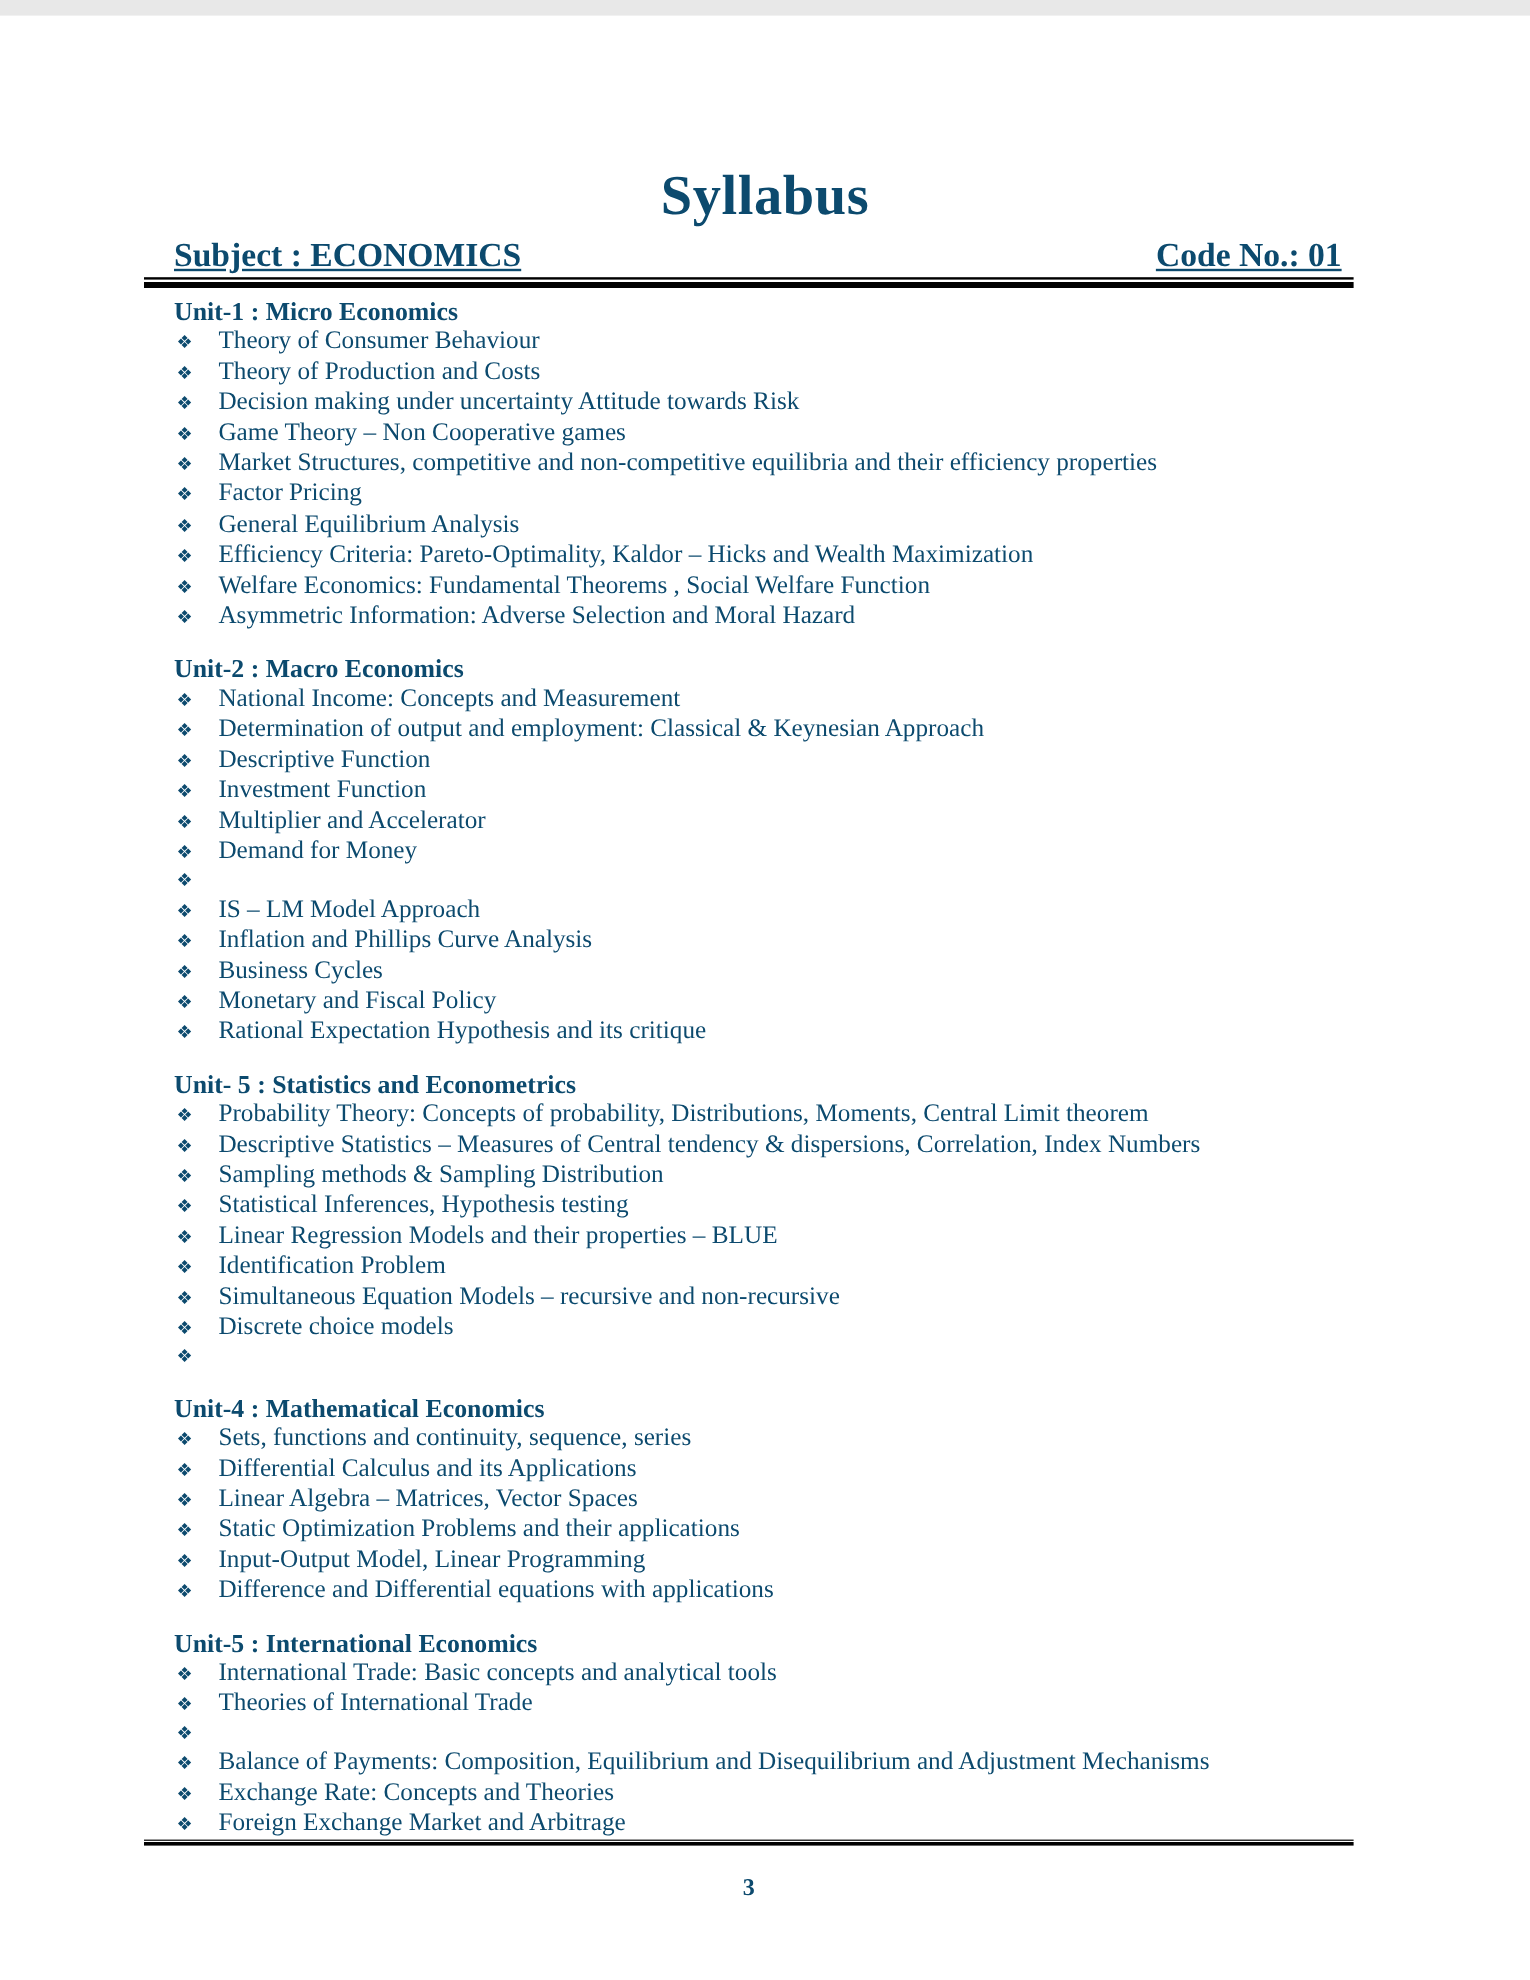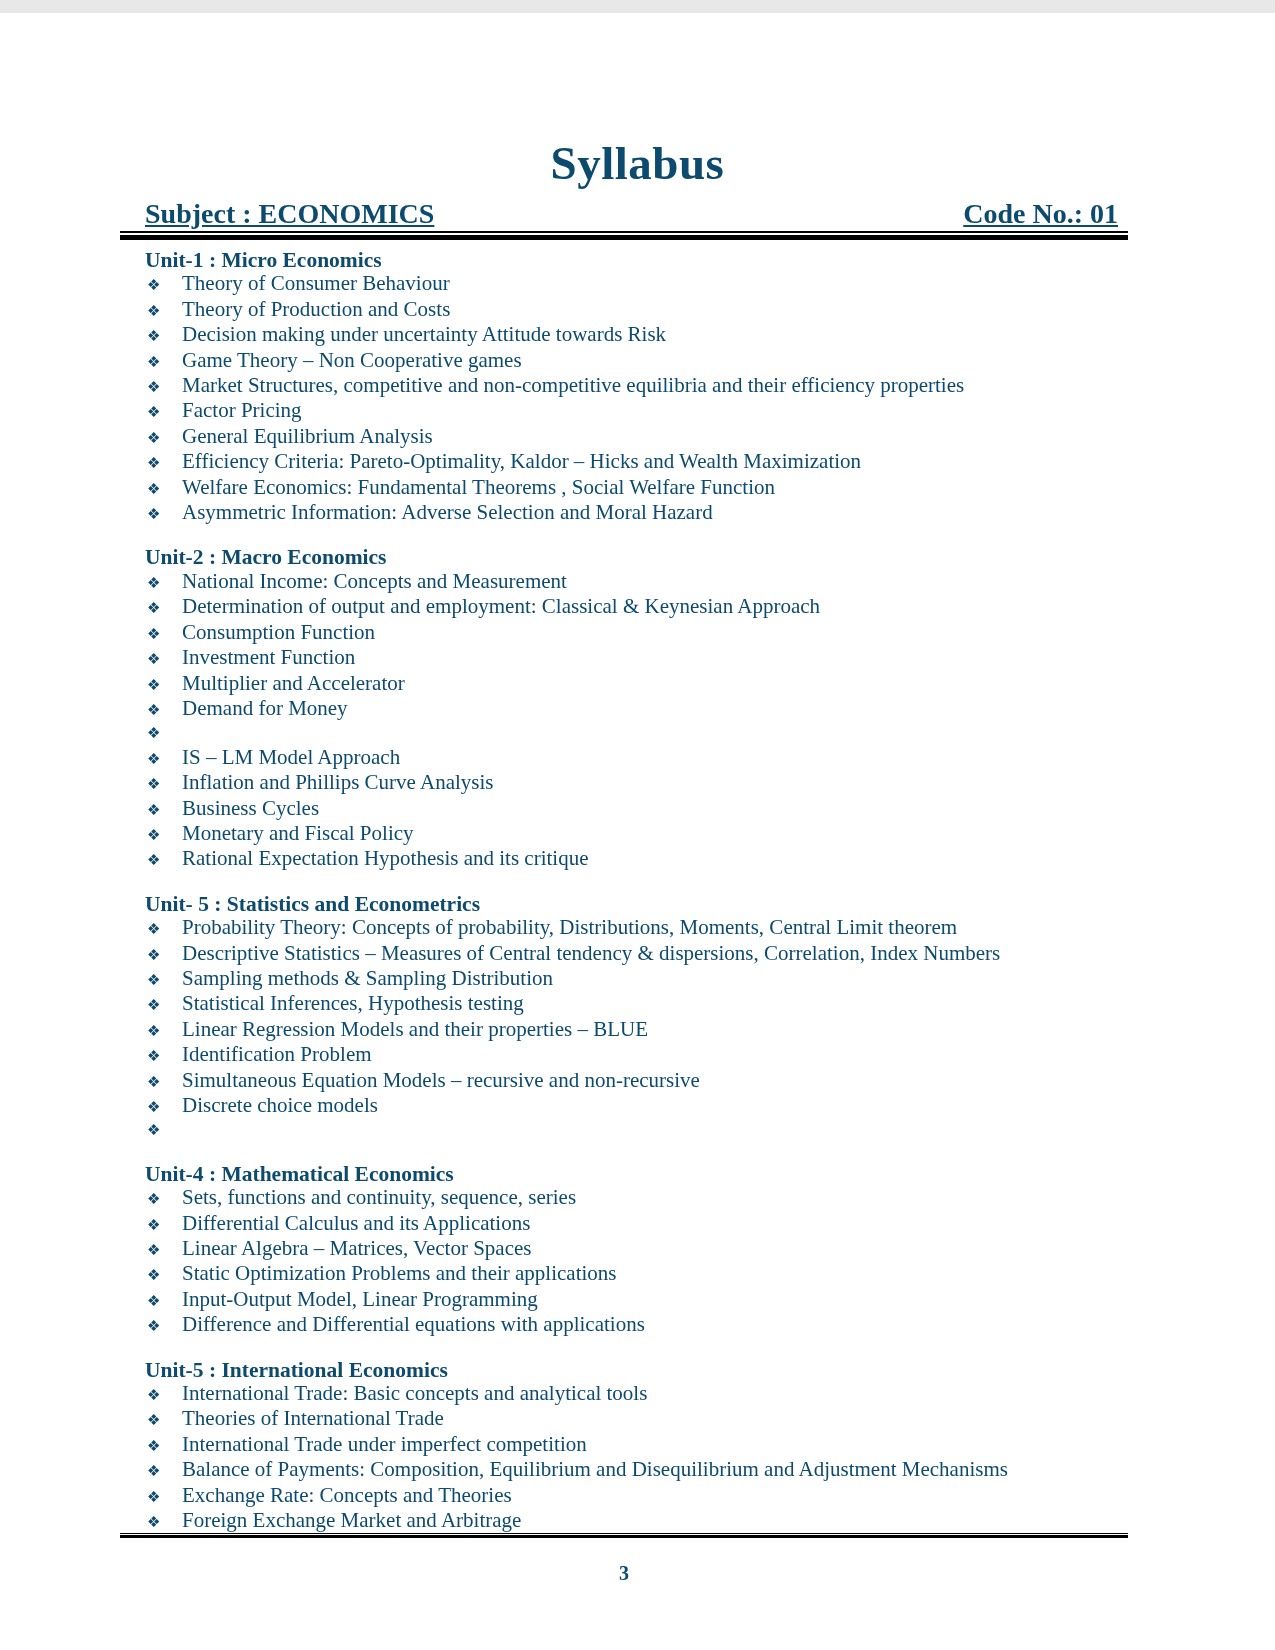--- a/index.html
+++ b/index.html
@@ -185,21 +185,21 @@
           <li>
             <span class="bullet">❖</span>
             <span class="topic-text">National Income: Concepts and Measurement</span>
           </li>
           <li>
             <span class="bullet">❖</span>
             <span class="topic-text">Determination of output and employment: Classical &amp; Keynesian Approach</span>
           </li>
           <li>
             <span class="bullet">❖</span>
-            <span class="topic-text">Consumption Function</span>
+            <span class="topic-text">Descriptive Function</span>
           </li>
           <li>
             <span class="bullet">❖</span>
             <span class="topic-text">Investment Function</span>
           </li>
           <li>
             <span class="bullet">❖</span>
             <span class="topic-text">Multiplier and Accelerator</span>
           </li>
           <li>
@@ -306,21 +306,20 @@
           <li>
             <span class="bullet">❖</span>
             <span class="topic-text">International Trade: Basic concepts and analytical tools</span>
           </li>
           <li>
             <span class="bullet">❖</span>
             <span class="topic-text">Theories of International Trade</span>
           </li>
           <li>
             <span class="bullet">❖</span>
-            <span class="topic-text">International Trade under imperfect competition</span>
           </li>
           <li>
             <span class="bullet">❖</span>
             <span class="topic-text">Balance of Payments: Composition, Equilibrium and Disequilibrium and Adjustment Mechanisms</span>
           </li>
           <li>
             <span class="bullet">❖</span>
             <span class="topic-text">Exchange Rate: Concepts and Theories</span>
           </li>
           <li>

